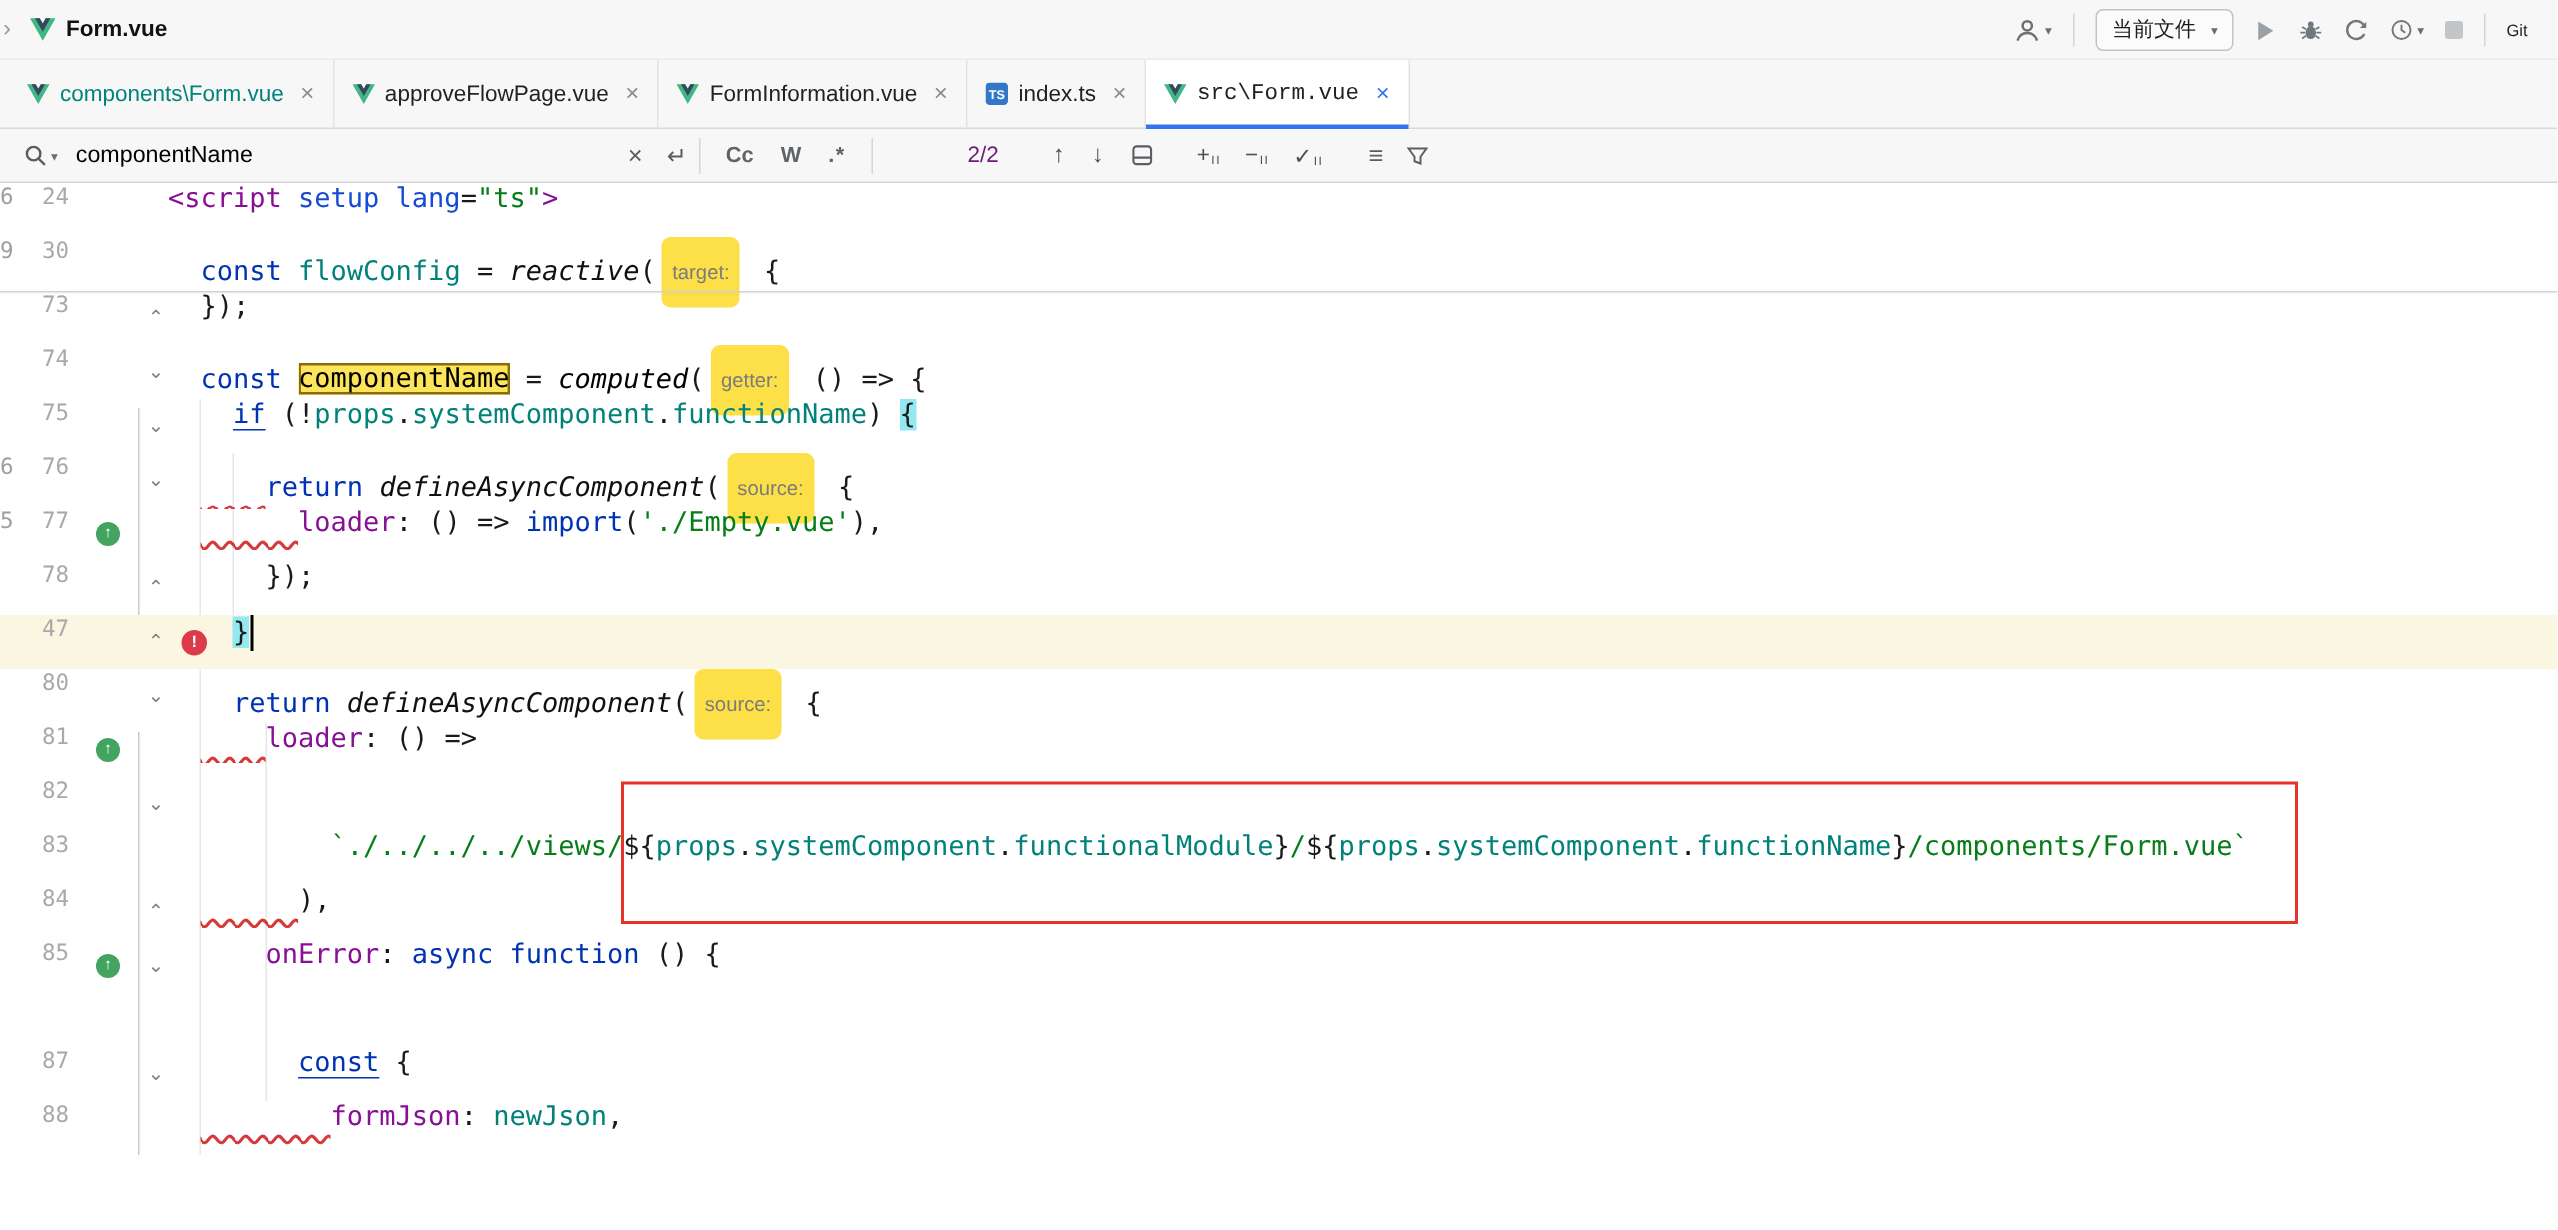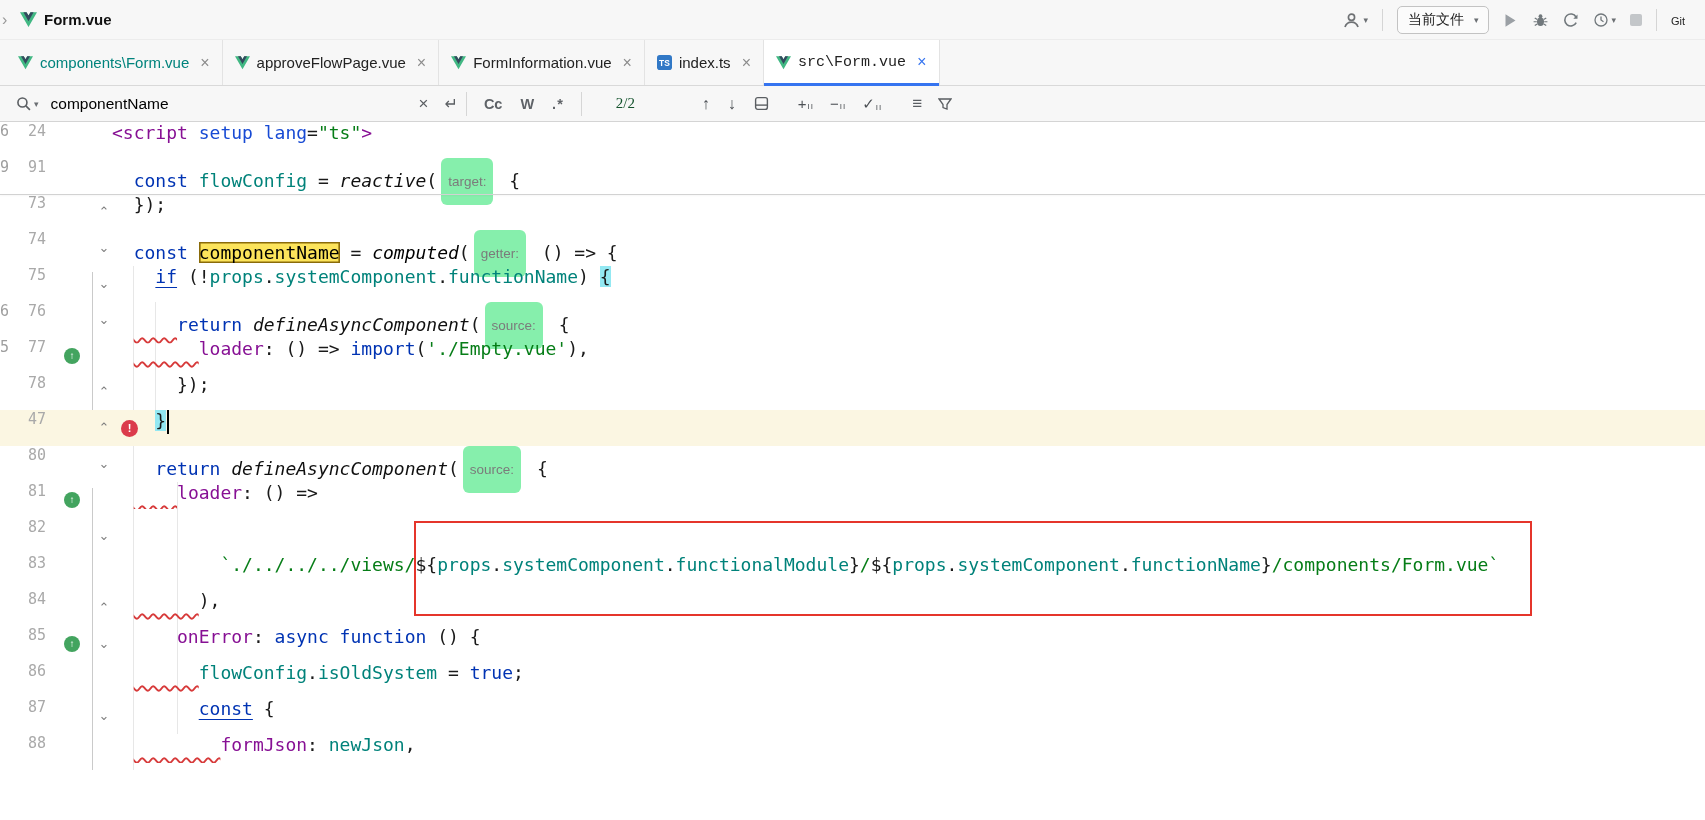--- a/index.html
+++ b/index.html
@@ -42,21 +42,21 @@
 
   
   .searchbar { position:absolute; left:0; top:86px; width:1705px; height:36px;
                background:#f7f7f7; border-bottom:1px solid #d4d4d4;
                display:flex; align-items:center; font-size:15px; }
   .sb-ico { color:#5a5e62; display:inline-flex; align-items:center; justify-content:center; }
   .sb-query { color:#000; width:368px; margin-left:12px; font-size:15.5px; }
   .sb-toggle { color:#5f6368; font-size:14.5px; margin:0 9px; font-weight:600; }
   .sb-regex { letter-spacing:1px; }
   .sb-div { width:1px; height:24px; background:#d6d6d6; margin:0 8px; }
-  .sb-count { color:#14532d; width:50px; text-align:left; margin-left:26px;font-family:Liberation Serif, serif; }
+  .sb-count { color:#701a75; width:50px; text-align:right; margin-left:26px; }
   .sb-arrow { font-size:16px; color:#4c5055; margin:0 9px; }
   .sb-multi { display:inline-flex; align-items:flex-end; color:#4c5055; margin:0 8px; }
   .sb-multi .main { font-size:15px; }
   .sb-multi .ii { font-size:8px; letter-spacing:1px; position:relative; top:-1px; margin-left:1px; }
 
   
   .editor { position:absolute; left:0; top:122px; width:1705px; height:698px;
             background:#ffffff; overflow:hidden; }
   #rows { position:absolute; inset:0; z-index:1; }
   .row { position:absolute; left:0; right:0; height:36px; }
@@ -86,21 +86,21 @@
   .s-str  { color:#067d17; }
   .s-tag  { color:#871094; }
   .s-attr { color:#174ad4; }
   .s-ws   { }
   .s-wsq  { text-decoration:underline wavy #d73a3a; text-decoration-thickness:1.5px;
             text-underline-offset:6px; }
   .s-srch { background:#fce45b; box-shadow:inset 0 0 0 1.6px #8a6b0a; color:#000; }
   .s-br   { background:#93e8f2; }
   .caret  { display:inline-block; width:2px; height:24px; background:#000;
             vertical-align:middle; margin-left:1px; }
-  .inlay  { display:inline-block; background:#86efac; color:#7b7b7b; border-radius:6px;
+  .inlay  { display:inline-block; background:#fde047; color:#7b7b7b; border-radius:6px;
             padding:13px 7px; margin:0 5px 0 4px; font:13.5px "Liberation Sans", sans-serif;
             line-height:21px; vertical-align:middle; }
 
   .sticky-sep { position:absolute; left:0; right:0; top:72px; height:1px;
                 background:#d2d2d2; z-index:3; box-shadow:0 1px 2px rgba(0,0,0,.05); }
   .red-annotation { position:absolute; left:414px; top:399px; width:1118px; height:95px;
                     border:2.5px solid #e5352b; z-index:6; pointer-events:none; }
   .guide { position:absolute; width:1px; background:#e7e7e7; z-index:0; }
   .fold-line { position:absolute; width:1px; background:#cacaca; z-index:0; left:92px; }
 </style>
@@ -269,21 +269,21 @@
     <div class="fold-line" style="top:150px; height:170px"></div>
     <div class="fold-line" style="top:366px; height:282px"></div>
     <div id="rows">
         <div class="row" style="top: 0px;">
           <span class="edge">6</span>
           <span class="ln">24</span>
           <span class="code"><span class="s-tag">&lt;script</span><span class="s-pl"> </span><span class="s-attr">setup</span><span class="s-pl"> </span><span class="s-attr">lang</span><span class="s-pl">=</span><span class="s-str">"ts"</span><span class="s-tag">&gt;</span></span>
         </div>
         <div class="row" style="top: 36px;">
           <span class="edge">9</span>
-          <span class="ln">91</span>
+          <span class="ln">30</span>
           <span class="code"><span class="s-ws">  </span><span class="s-kw">const</span><span class="s-pl"> </span><span class="s-id">flowConfig</span><span class="s-pl"> = </span><span class="s-fn">reactive</span><span class="s-pl">(</span><span class="inlay">target:</span><span class="s-pl"> {</span></span>
         </div>
         <div class="row" style="top: 72px;">
           <span class="ln">73</span>
           <span class="fold">⌃</span>
           <span class="code"><span class="s-ws">  </span><span class="s-pl">});</span></span>
         </div>
         <div class="row" style="top: 108px;">
           <span class="ln">74</span>
           <span class="fold">⌄</span>
@@ -339,24 +339,20 @@
           <span class="ln">84</span>
           <span class="fold">⌃</span>
           <span class="code"><span class="s-ws">  </span><span class="s-wsq">      </span><span class="s-pl">),</span></span>
         </div>
         <div class="row" style="top: 504px;">
           <span class="ln">85</span>
           <span class="fold">⌄</span>
           <span class="gicon">↑</span>
           <span class="code"><span class="s-ws">      </span><span class="s-propu">onError</span><span class="s-pl">: </span><span class="s-kw">async</span><span class="s-pl"> </span><span class="s-kw">function</span><span class="s-pl"> () {</span></span>
         </div>
-        <div class="row" style="top: 540px;">
-          <span class="ln">86</span>
-          <span class="code"><span class="s-ws">  </span><span class="s-wsq">      </span><span class="s-id">flowConfig</span><span class="s-pl">.</span><span class="s-id">isOldSystem</span><span class="s-pl"> = </span><span class="s-kw">true</span><span class="s-pl">;</span></span>
-        </div>
         <div class="row" style="top: 576px;">
           <span class="ln">87</span>
           <span class="fold">⌄</span>
           <span class="code"><span class="s-ws">        </span><span class="s-kwu">const</span><span class="s-pl"> {</span></span>
         </div>
         <div class="row" style="top: 612px;">
           <span class="ln">88</span>
           <span class="code"><span class="s-ws">  </span><span class="s-wsq">        </span><span class="s-prop">formJson</span><span class="s-pl">: </span><span class="s-id">newJson</span><span class="s-pl">,</span></span>
         </div>
       </div>

